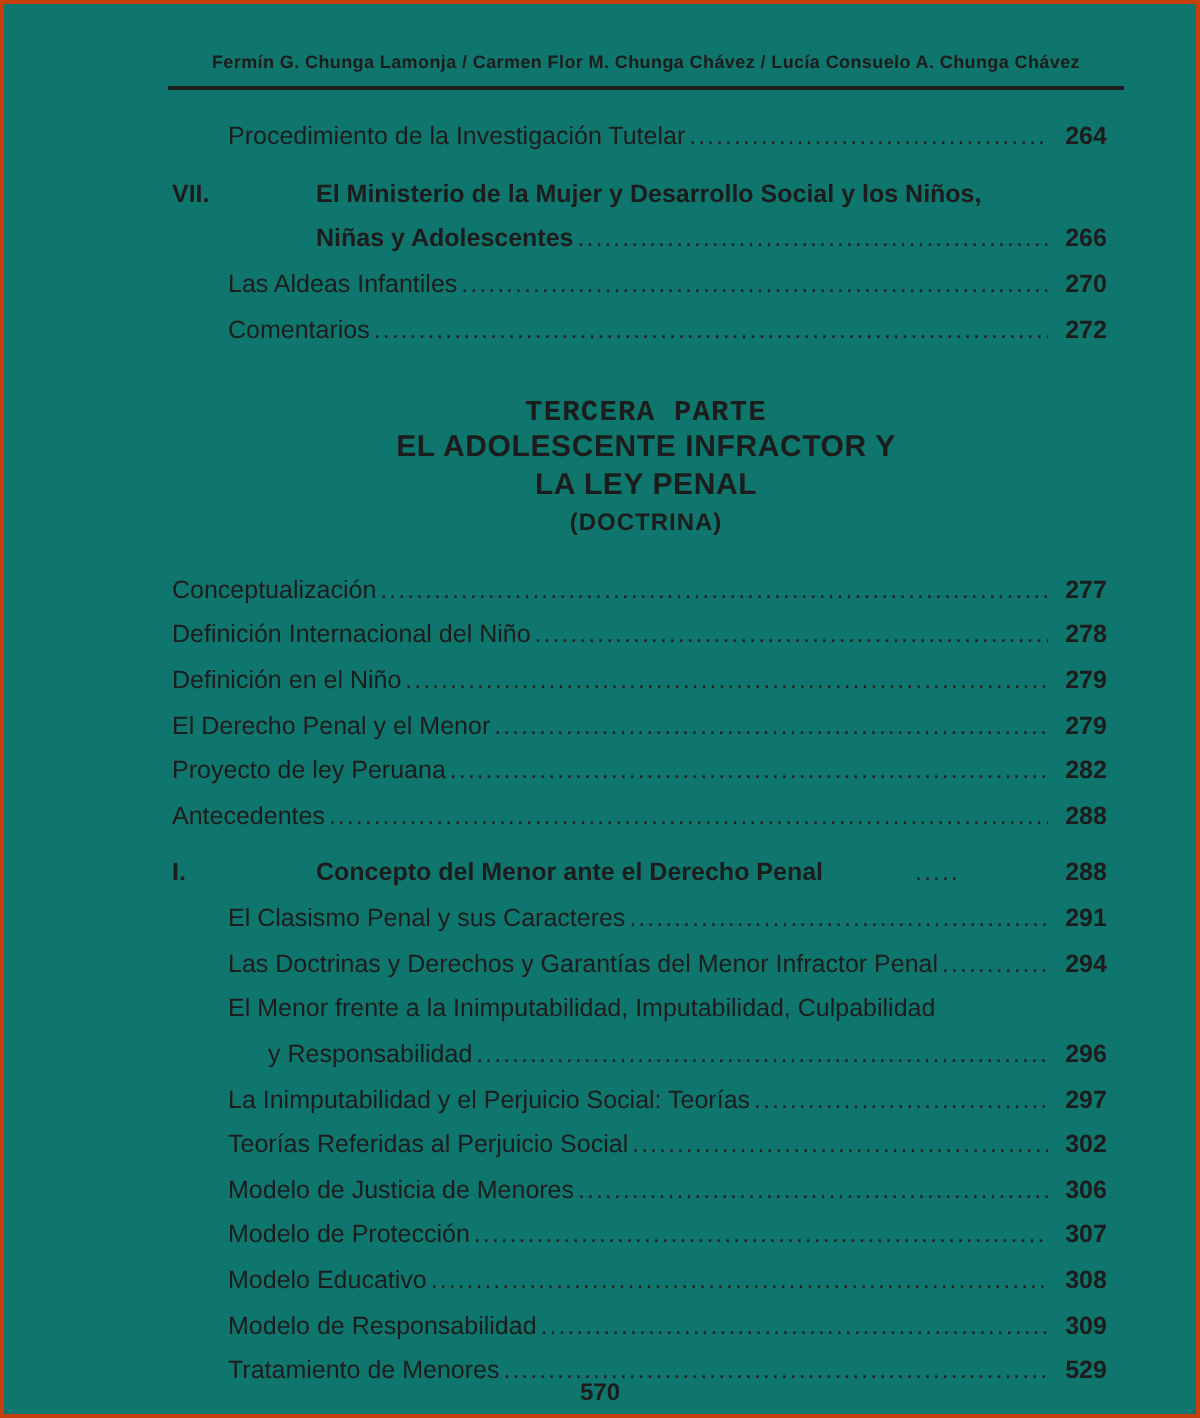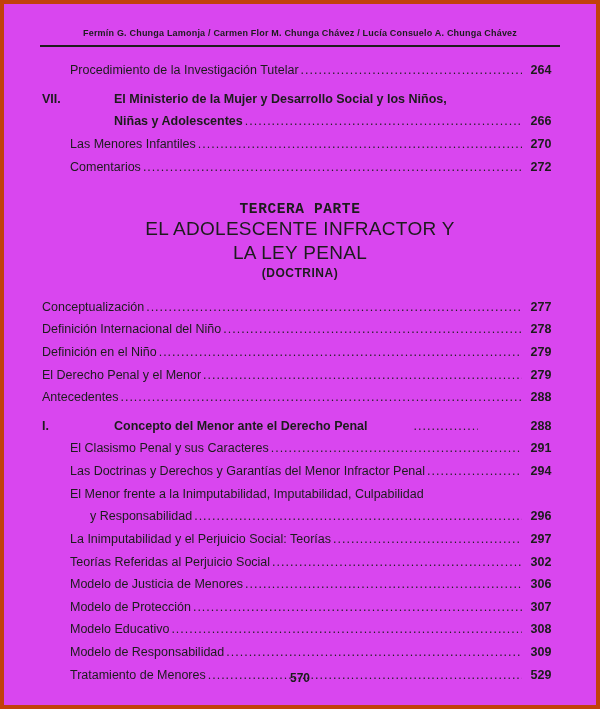--- a/index.html
+++ b/index.html
@@ -1,24 +1,25 @@
 <!DOCTYPE html>
 <html><head>
 <meta charset="utf-8">
 <style>
   html,body { margin:0; padding:0; background:#e8e8e8; }
   .page {
     position:relative;
     width:600px; height:709px;
     box-sizing:border-box;
-    background:#d946ef;
-    border:4px solid #c2410c;
+    background:#0f766e;
+    border:2px solid #c2410c;
     font-family:"Liberation Sans", sans-serif;
     color:#1c1c1c;
     overflow:hidden;
+    padding-left:46px;
   }
   
   .header { padding-top:24px; text-align:center; }
   .authors { font-size:9px; font-weight:bold; letter-spacing:0.2px; }
   .header-rule { border-bottom:2px solid #1d1d1d; margin:7px 36px 0 36px; }
 
   
   .toc { margin:16px 38px 0 38px; font-size:12.5px; line-height:1.25; }
   .row { display:flex; align-items:baseline; margin:7px 0; }
   .row.gap-top { margin-top:13px;gap:44px; }
@@ -33,26 +34,26 @@
   }
   .pagenum { flex:0 0 34px; text-align:center; font-weight:bold; }
   .wrap { flex:1 1 auto; display:block; min-width:0; }
   .mline1 { white-space:nowrap; }
   .line2row { display:flex; align-items:baseline; margin-top:7px; }
   .line2row.indent2 { padding-left:20px; }
 
   
   .part-title { text-align:center; margin:26px 0 20px 0; }
   .pt-line1 { font-size:14.5px; font-weight:bold; letter-spacing:0.6px;font-family:Liberation Mono, monospace; }
-  .pt-line2, .pt-line3 { font-size:19px; font-weight:normal; letter-spacing:0.3px; line-height:1.25; }
+  .pt-line2, .pt-line3 { font-size:15px; font-weight:bold; letter-spacing:0.3px; line-height:1.25; }
   .pt-line4 { font-size:12px; font-weight:bold; letter-spacing:0.5px; margin-top:1px; }
 
   
   .footer {
-    position:absolute; left:0; bottom:20px; width:100%;
+    position:absolute; left:0; bottom:4px; width:100%;
     text-align:center; font-size:12px; font-weight:bold;
   }
 </style>
 </head>
 <body>
 
 <div class="page">
 
   <div class="header">
     <div class="authors">Fermín G. Chunga Lamonja / Carmen Flor M. Chunga Chávez / Lucía Consuelo A. Chunga Chávez</div>
@@ -73,21 +74,21 @@
         <div class="mline1">El Ministerio de la Mujer y Desarrollo Social y los Niños,</div>
         <div class="line2row">
           <span class="label">Niñas y Adolescentes</span>
           <span class="leader"></span>
           <span class="pagenum">266</span>
         </div>
       </div>
     </div>
 
     <div class="row indent1">
-      <span class="label">Las Menores Infantiles</span>
+      <span class="label">Las Aldeas Infantiles</span>
       <span class="leader"></span>
       <span class="pagenum">270</span>
     </div>
 
     <div class="row indent1">
       <span class="label">Comentarios</span>
       <span class="leader"></span>
       <span class="pagenum">272</span>
     </div>
 
@@ -119,20 +120,25 @@
       <span class="leader"></span>
       <span class="pagenum">279</span>
     </div>
 
     <div class="row">
       <span class="label">El Derecho Penal y el Menor</span>
       <span class="leader"></span>
       <span class="pagenum">279</span>
     </div>
 
+    <div class="row">
+      <span class="label">Proyecto de ley Peruana</span>
+      <span class="leader"></span>
+      <span class="pagenum">282</span>
+    </div>
 
     <div class="row">
       <span class="label">Antecedentes</span>
       <span class="leader"></span>
       <span class="pagenum">288</span>
     </div>
 
     <div class="row bold gap-top">
       <span class="num">I.</span>
       <span class="label">Concepto del Menor ante el Derecho Penal</span>

